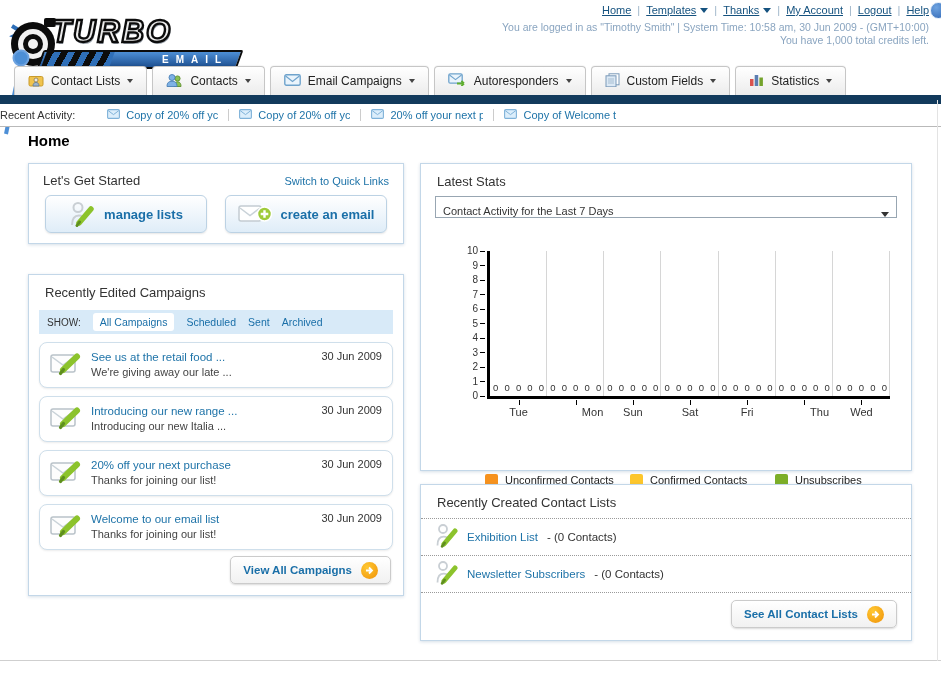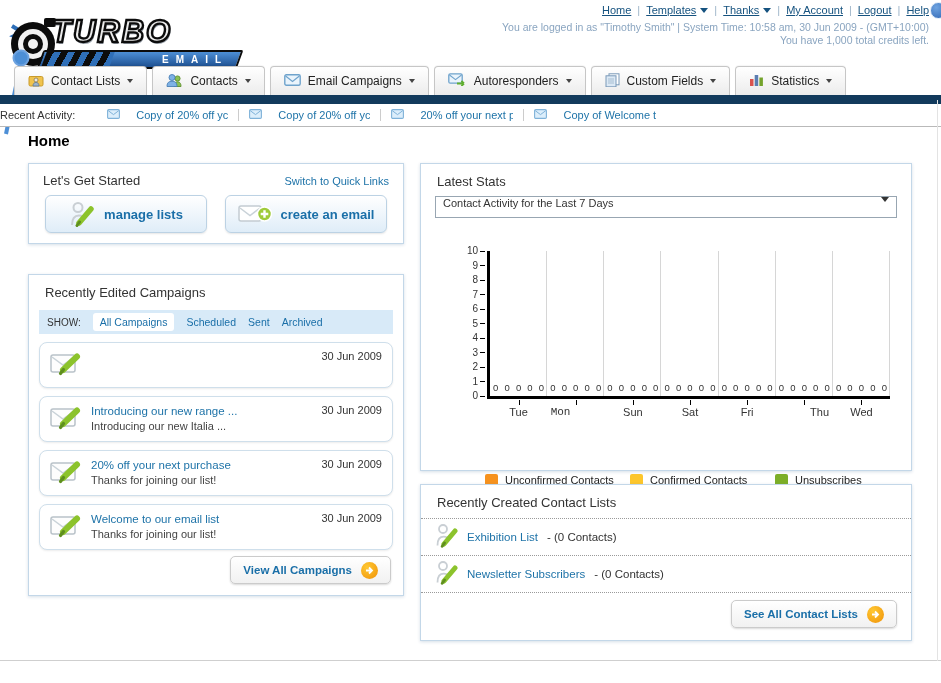--- a/index.html
+++ b/index.html
@@ -39,21 +39,21 @@
   .menu-tab { display:flex; align-items:center; gap:7px; padding:0 13px; border:1px solid #c6c6c6; border-bottom:none;
               border-radius:4px 4px 0 0; background:linear-gradient(#ffffff,#ececec); font-size:12px; color:#222;
               cursor:pointer; box-shadow:0 -1px 1px rgba(0,0,0,0.04); }
   .menu-tab .tab-caret { border-top-color:#444; border-left-width:3.5px; border-right-width:3.5px; border-top-width:4.5px; }
   .blue-bar { position:absolute; left:0; top:95px; width:100%; height:9px; background:#123a5c; }
 
   
   .recent-bar { position:absolute; left:0; top:104px; width:100%; height:23px; display:flex; align-items:center;
                 box-sizing:border-box; border-bottom:1px solid #b9b9b9; font-size:11px; background:#fff; }
   .recent-label { color:#333; margin-right:22px; }
-  .ra-item { display:flex; align-items:center; gap:16px; padding:0 10px; border-right:1px solid #ccc; cursor:pointer; }
+  .ra-item { display:flex; align-items:center; gap:6px; padding:0 10px; border-right:1px solid #ccc; cursor:pointer; }
   .ra-item:last-child { border-right:none; }
   .ra-text { color:#1e73a8; max-width:93px; overflow:hidden; white-space:nowrap; }
 
   
   .page-title { position:absolute; left:28px; top:132px; font-size:15px; font-weight:bold; color:#000; }
   .panel { position:absolute; background:#fff; border:1px solid #c3d7e8; box-shadow:0 1px 3px rgba(120,150,180,0.3); }
   .panel-get-started { left:28px; top:163px; width:374px; height:79px; }
   .panel-campaigns  { left:28px; top:274px; width:374px; height:320px; }
   .panel-stats      { left:420px; top:163px; width:490px; height:306px; }
   .panel-lists      { left:420px; top:484px; width:490px; height:155px; }
@@ -85,21 +85,21 @@
               background:linear-gradient(#ffffff,#f1f1f1); box-shadow:0 1px 2px rgba(0,0,0,0.15);
               display:flex; align-items:center; gap:9px; color:#1a6fa8; font-weight:bold; font-size:11.5px; cursor:pointer; }
   .view-all-btn { right:12px; bottom:11px; }
   .see-all-btn { right:14px; bottom:12px; }
   .arrow-circle { width:17px; height:17px; border-radius:50%;
                   background:radial-gradient(circle at 35% 30%, #ffc832, #f09208);
                   display:flex; align-items:center; justify-content:center; }
 
   
   .stats-title { padding:10px 16px 7px; }
-  .stats-select { margin:0 14px; height:20px; border:1px solid #98a6b2; display:flex; align-items:flex-start;
+  .stats-select { margin:0 14px; height:20px; border:1px solid #98a6b2; display:flex; align-items:flex-end;
                   justify-content:space-between; padding:0 7px; font-size:11px; color:#333; background:#fff; cursor:pointer; }
   .stats-select .caret-down { border-top-color:#333; }
   .chart-area { position:absolute; left:0; top:50px; right:0; bottom:0; }
   .plot { position:absolute; left:66px; top:37px; width:400px; height:145px;
           border-left:3px solid #000; border-bottom:3px solid #000; }
   .grid-v { position:absolute; top:0; bottom:0; width:1px; background:#d6d6d6; }
   .ytick-label { position:absolute; width:22px; text-align:right; font-size:10px; color:#333; left:-34px; }
   .ytick-dash { position:absolute; width:5px; height:1px; background:#000; left:-10px; }
   .zero-label { position:absolute; bottom:3px; font-size:9.5px; color:#333; transform:translateX(-50%); }
   .x-tick { position:absolute; width:1px; height:5px; background:#000; bottom:-9px; }
@@ -306,20 +306,24 @@
         <span class="filter">Archived</span>
       </div>
     <div>
         <div class="camp-card">
           <span><svg width="32" height="25" viewBox="0 0 32 25">
               <rect x="1" y="4" width="24" height="17" rx="2" fill="#fdfdfd" stroke="#b9c2c9" stroke-width="1.5"></rect>
               <path d="M2 6 L13 14 L24 6" fill="none" stroke="#c9d2d8" stroke-width="1.5"></path>
               <path d="M13 19 L27 5.5" stroke="#8cc32c" stroke-width="6" stroke-linecap="round"></path>
               <path d="M10.5 22.5 L13.5 18.5" stroke="#5f8f1f" stroke-width="3.2" stroke-linecap="round"></path>
             </svg></span>
+          <div class="camp-text">
+            <span class="camp-link">See us at the retail food ...</span>
+            <span class="camp-sub">We're giving away our late ...</span>
+          </div>
           <span class="camp-date">30 Jun 2009</span>
         </div>
         <div class="camp-card">
           <span><svg width="32" height="25" viewBox="0 0 32 25">
               <rect x="1" y="4" width="24" height="17" rx="2" fill="#fdfdfd" stroke="#b9c2c9" stroke-width="1.5"></rect>
               <path d="M2 6 L13 14 L24 6" fill="none" stroke="#c9d2d8" stroke-width="1.5"></path>
               <path d="M13 19 L27 5.5" stroke="#8cc32c" stroke-width="6" stroke-linecap="round"></path>
               <path d="M10.5 22.5 L13.5 18.5" stroke="#5f8f1f" stroke-width="3.2" stroke-linecap="round"></path>
             </svg></span>
           <div class="camp-text">
@@ -408,21 +412,21 @@
           <span class="zero-label" style="left: 40px;">0</span>
           <span class="zero-label" style="left: 51.4286px;">0</span>
           <div class="x-tick" style="left: 28.5714px;"></div>
           <div class="x-label" style="left: 0px; width: 57.1429px;">Tue</div>
           <span class="zero-label" style="left: 62.8571px;">0</span>
           <span class="zero-label" style="left: 74.2857px;">0</span>
           <span class="zero-label" style="left: 85.7143px;">0</span>
           <span class="zero-label" style="left: 97.1429px;">0</span>
           <span class="zero-label" style="left: 108.571px;">0</span>
           <div class="x-tick" style="left: 85.7143px;"></div>
-          <div class="x-label" style="left: 42px; width: 57.1429px; font-family: Liberation Mono, monospace;">Mon</div>
+          <div class="x-label" style="left: 74px; width: 57.1429px;">Mon</div>
           <span class="zero-label" style="left: 120px;">0</span>
           <span class="zero-label" style="left: 131.429px;">0</span>
           <span class="zero-label" style="left: 142.857px;">0</span>
           <span class="zero-label" style="left: 154.286px;">0</span>
           <span class="zero-label" style="left: 165.714px;">0</span>
           <div class="x-tick" style="left: 142.857px;"></div>
           <div class="x-label" style="left: 114.286px; width: 57.1429px;">Sun</div>
           <span class="zero-label" style="left: 177.143px;">0</span>
           <span class="zero-label" style="left: 188.571px;">0</span>
           <span class="zero-label" style="left: 200px;">0</span>

